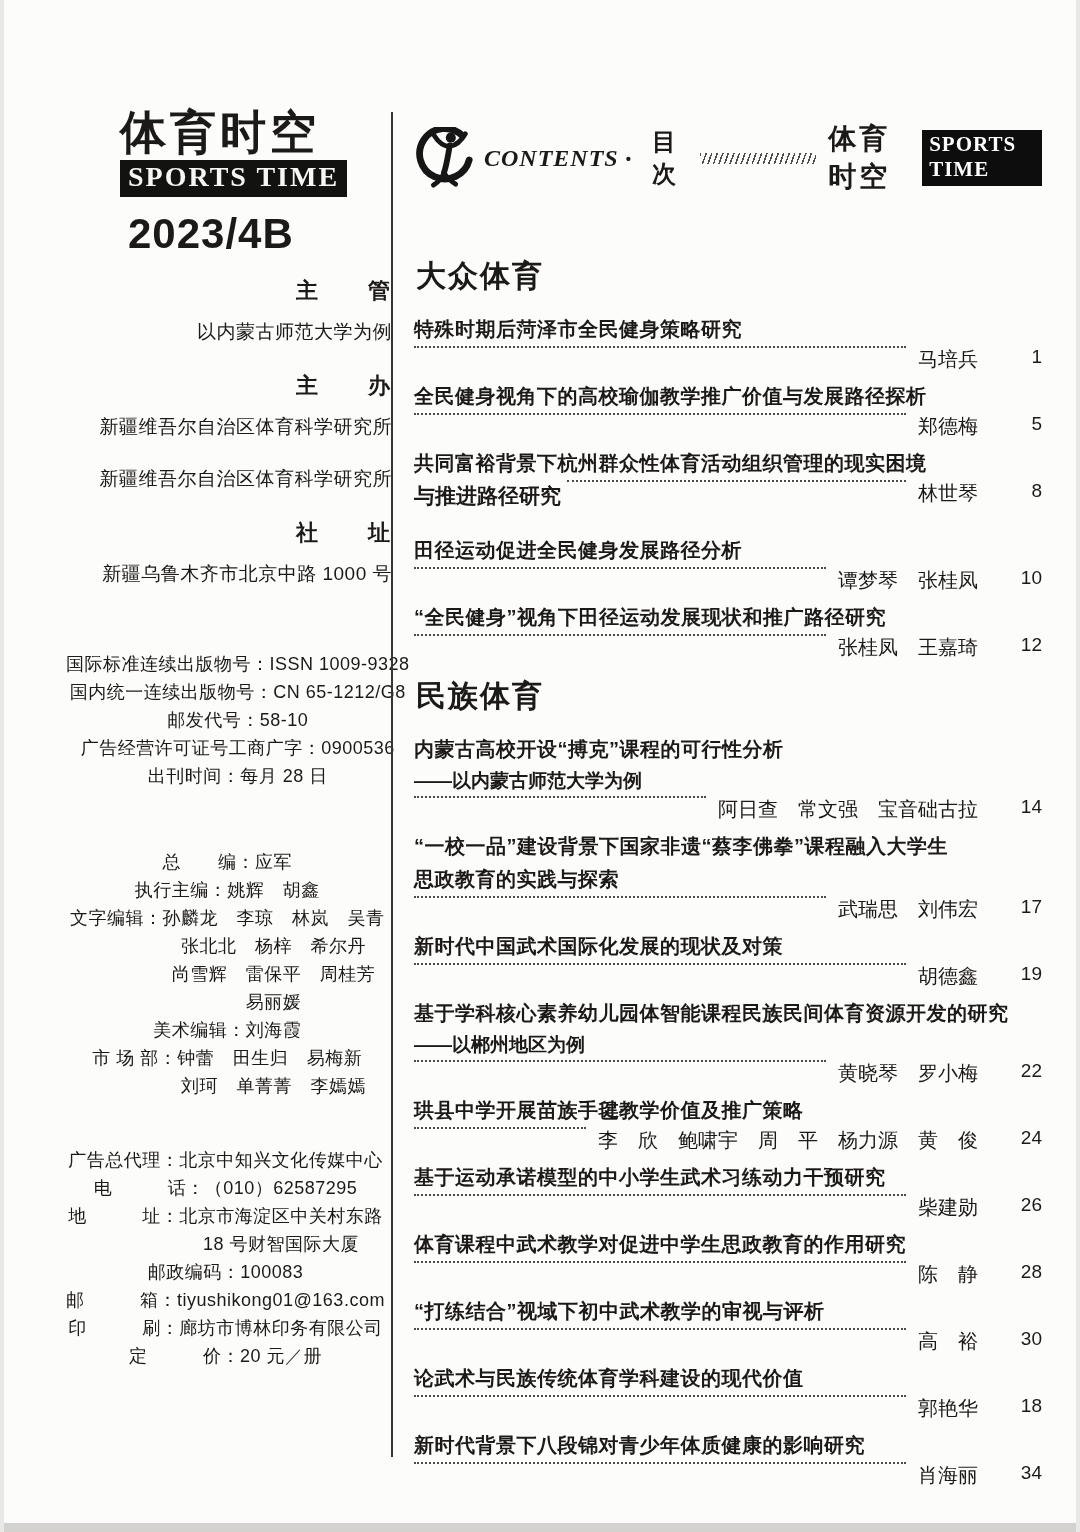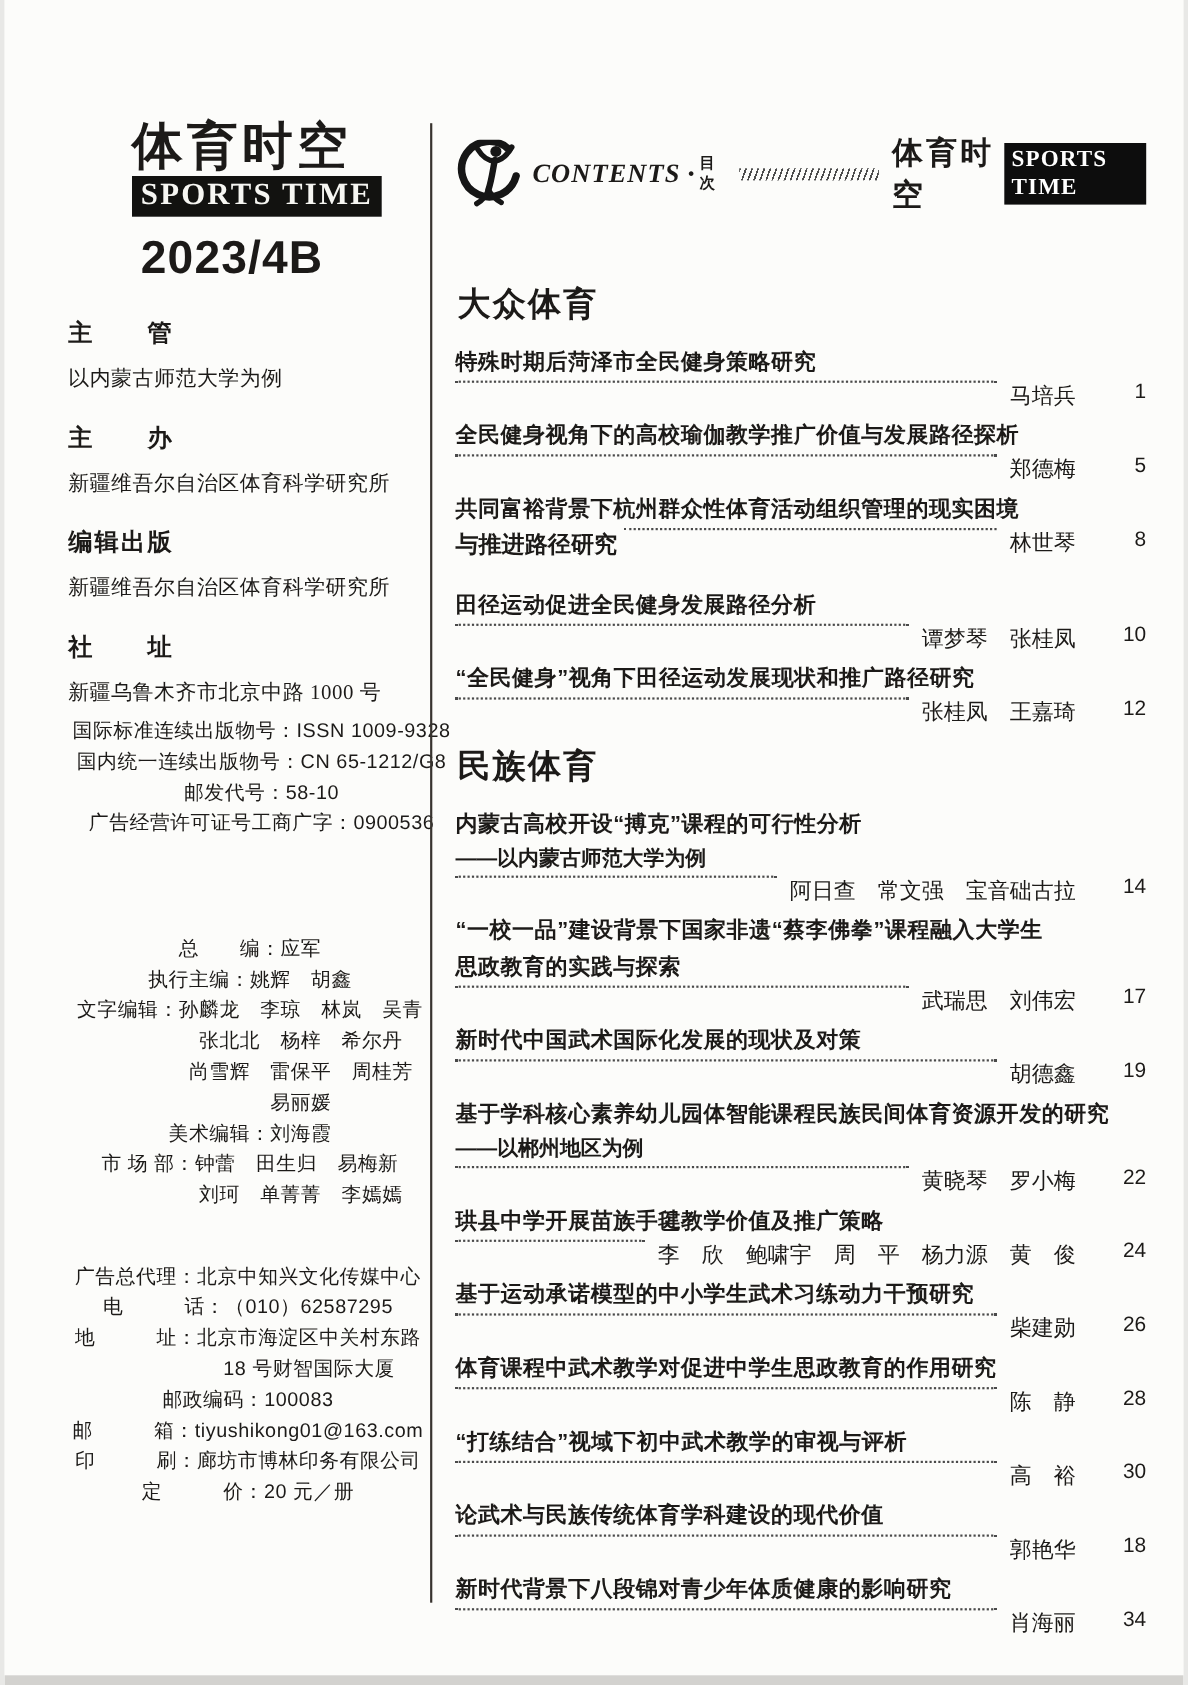--- a/index.html
+++ b/index.html
@@ -7,41 +7,41 @@
         font-family:"Liberation Sans","DejaVu Sans",sans-serif;color:#1c1a18;overflow:hidden;}
 
   
   .masthead-col{position:absolute;left:58px;top:108px;width:330px;height:1390px;}
   .logo{position:absolute;top:0;left:58px;}
   .logo-cn{font-size:46px;font-weight:900;letter-spacing:4px;line-height:1.05;}
   .logo-en{display:inline-block;background:#121210;color:#f6f6f2;
            font-family:"Liberation Serif","DejaVu Serif",serif;font-weight:700;
            font-size:28px;letter-spacing:2px;padding:1px 8px 4px;margin-top:4px;}
   .issue{position:absolute;top:102px;left:66px;font-size:42px;font-weight:700;letter-spacing:1px;}
-  .pub-blocks{position:absolute;top:180px;width:100%;text-align:left;font-family:Liberation Serif, serif;}
+  .pub-blocks{position:absolute;top:168px;width:100%;text-align:right;}
   .pub-block{margin-bottom:26px;}
   .pub-heading{font-size:22px;font-weight:700;letter-spacing:2px;margin-bottom:13px;white-space:pre;}
   .pub-body-line{font-size:19px;letter-spacing:0.5px;}
   .info-list{position:absolute;left:4px;}
   .pub-info{top:542px;}
   .staff{top:740px;left:8px;}
   .contact{top:1038px;}
   .info-line{font-size:18px;line-height:28px;white-space:pre;letter-spacing:0.5px;text-align:center;}
 
   
   .divider{position:absolute;left:387px;top:112px;width:2px;height:1345px;background:#38342f;}
 
   
   .toc-col{position:absolute;left:410px;top:126px;width:628px;}
   .toc-header{display:flex;align-items:center;height:64px;}
   .figure-icon{width:62px;height:62px;flex:0 0 62px;}
   .contents-en{font-family:"Liberation Serif","DejaVu Serif",serif;font-style:italic;
                font-weight:700;font-size:24px;letter-spacing:1px;margin-left:8px;}
   .bullet{font-size:15px;font-weight:900;margin:0 5px 0 7px;}
-  .contents-cn{font-size:14px;font-weight:900;letter-spacing:2px;}
+  .contents-cn{font-size:24px;font-weight:900;letter-spacing:2px;margin-left:16px;}
   .hatch{width:168px;height:11px;margin-left:12px;
          background:repeating-linear-gradient(110deg,#4c4c4c 0 1.5px,transparent 1.5px 5.2px);}
   .brand-cn{font-size:28px;font-weight:900;letter-spacing:3px;margin:0 8px 0 12px;}
   .brand-en{background:#0d0d0d;color:#fff;font-family:"Liberation Serif","DejaVu Serif",serif;
             font-weight:700;font-size:21px;padding:2px 7px 4px;letter-spacing:1px;}
 
   .toc-body{margin-top:66px;}
   .toc-section{margin-bottom:12px;}
   .toc-section-title{font-size:30px;font-weight:900;letter-spacing:2px;margin:0 0 16px 2px;}
   .entry{margin-bottom:4px;}
@@ -70,33 +70,33 @@
     <div class="pub-blocks" id="publisher-blocks">
         <div class="pub-block">
           <div class="pub-heading">主　　管</div>
           <div class="pub-body-line">以内蒙古师范大学为例</div>
         </div>
         <div class="pub-block">
           <div class="pub-heading">主　　办</div>
           <div class="pub-body-line">新疆维吾尔自治区体育科学研究所</div>
         </div>
         <div class="pub-block">
-          <div class="pub-heading">编辑出版</div>
           <div class="pub-body-line">新疆维吾尔自治区体育科学研究所</div>
         </div>
         <div class="pub-block">
           <div class="pub-heading">社　　址</div>
           <div class="pub-body-line">新疆乌鲁木齐市北京中路 1000 号</div>
         </div>
       </div>
     <div class="info-list pub-info" id="pub-info">
         <div class="info-line">国际标准连续出版物号：ISSN 1009-9328</div>
         <div class="info-line">国内统一连续出版物号：CN 65-1212/G8</div>
         <div class="info-line">邮发代号：58-10</div>
         <div class="info-line">广告经营许可证号工商广字：0900536</div>
+        <div class="info-line">出刊时间：每月 28 日</div>
       </div>
     <div class="info-list staff" id="staff">
         <div class="info-line">总　　编：应军</div>
         <div class="info-line">执行主编：姚辉　胡鑫</div>
         <div class="info-line">文字编辑：孙麟龙　李琼　林岚　吴青</div>
         <div class="info-line">　　　　　张北北　杨梓　希尔丹</div>
         <div class="info-line">　　　　　尚雪辉　雷保平　周桂芳</div>
         <div class="info-line">　　　　　易丽媛</div>
         <div class="info-line">美术编辑：刘海霞</div>
         <div class="info-line">市 场 部：钟蕾　田生归　易梅新</div>

